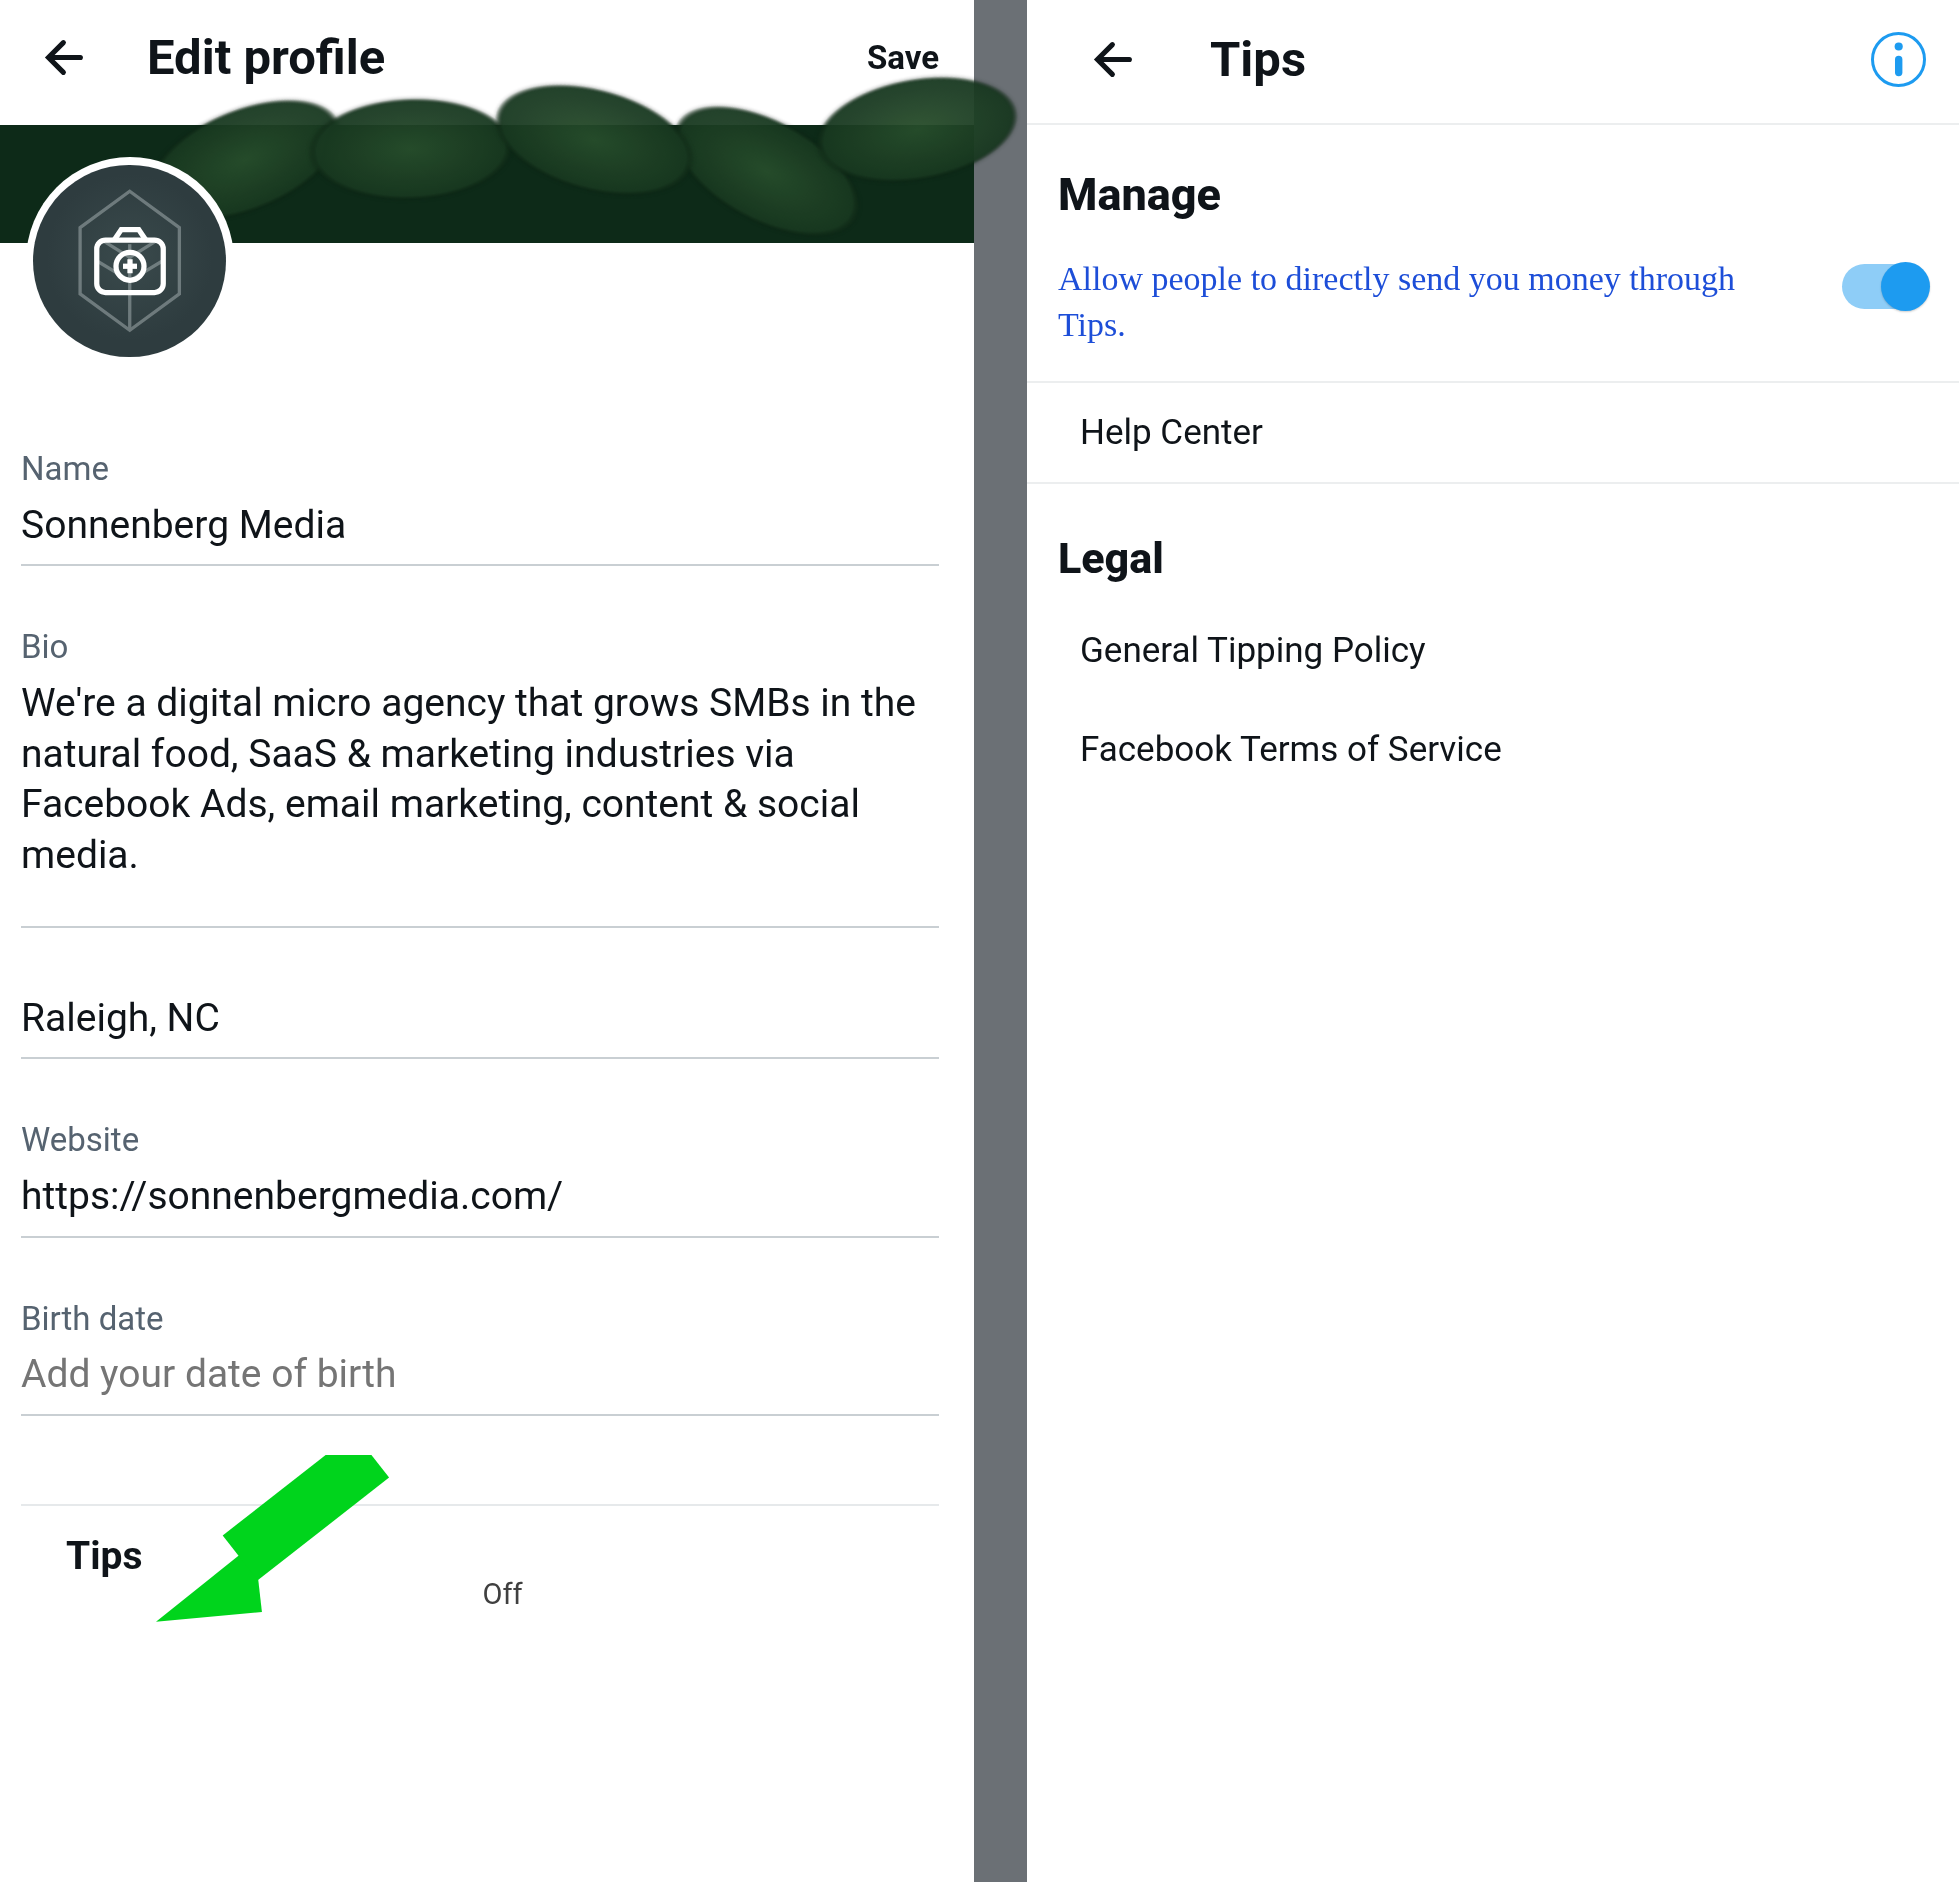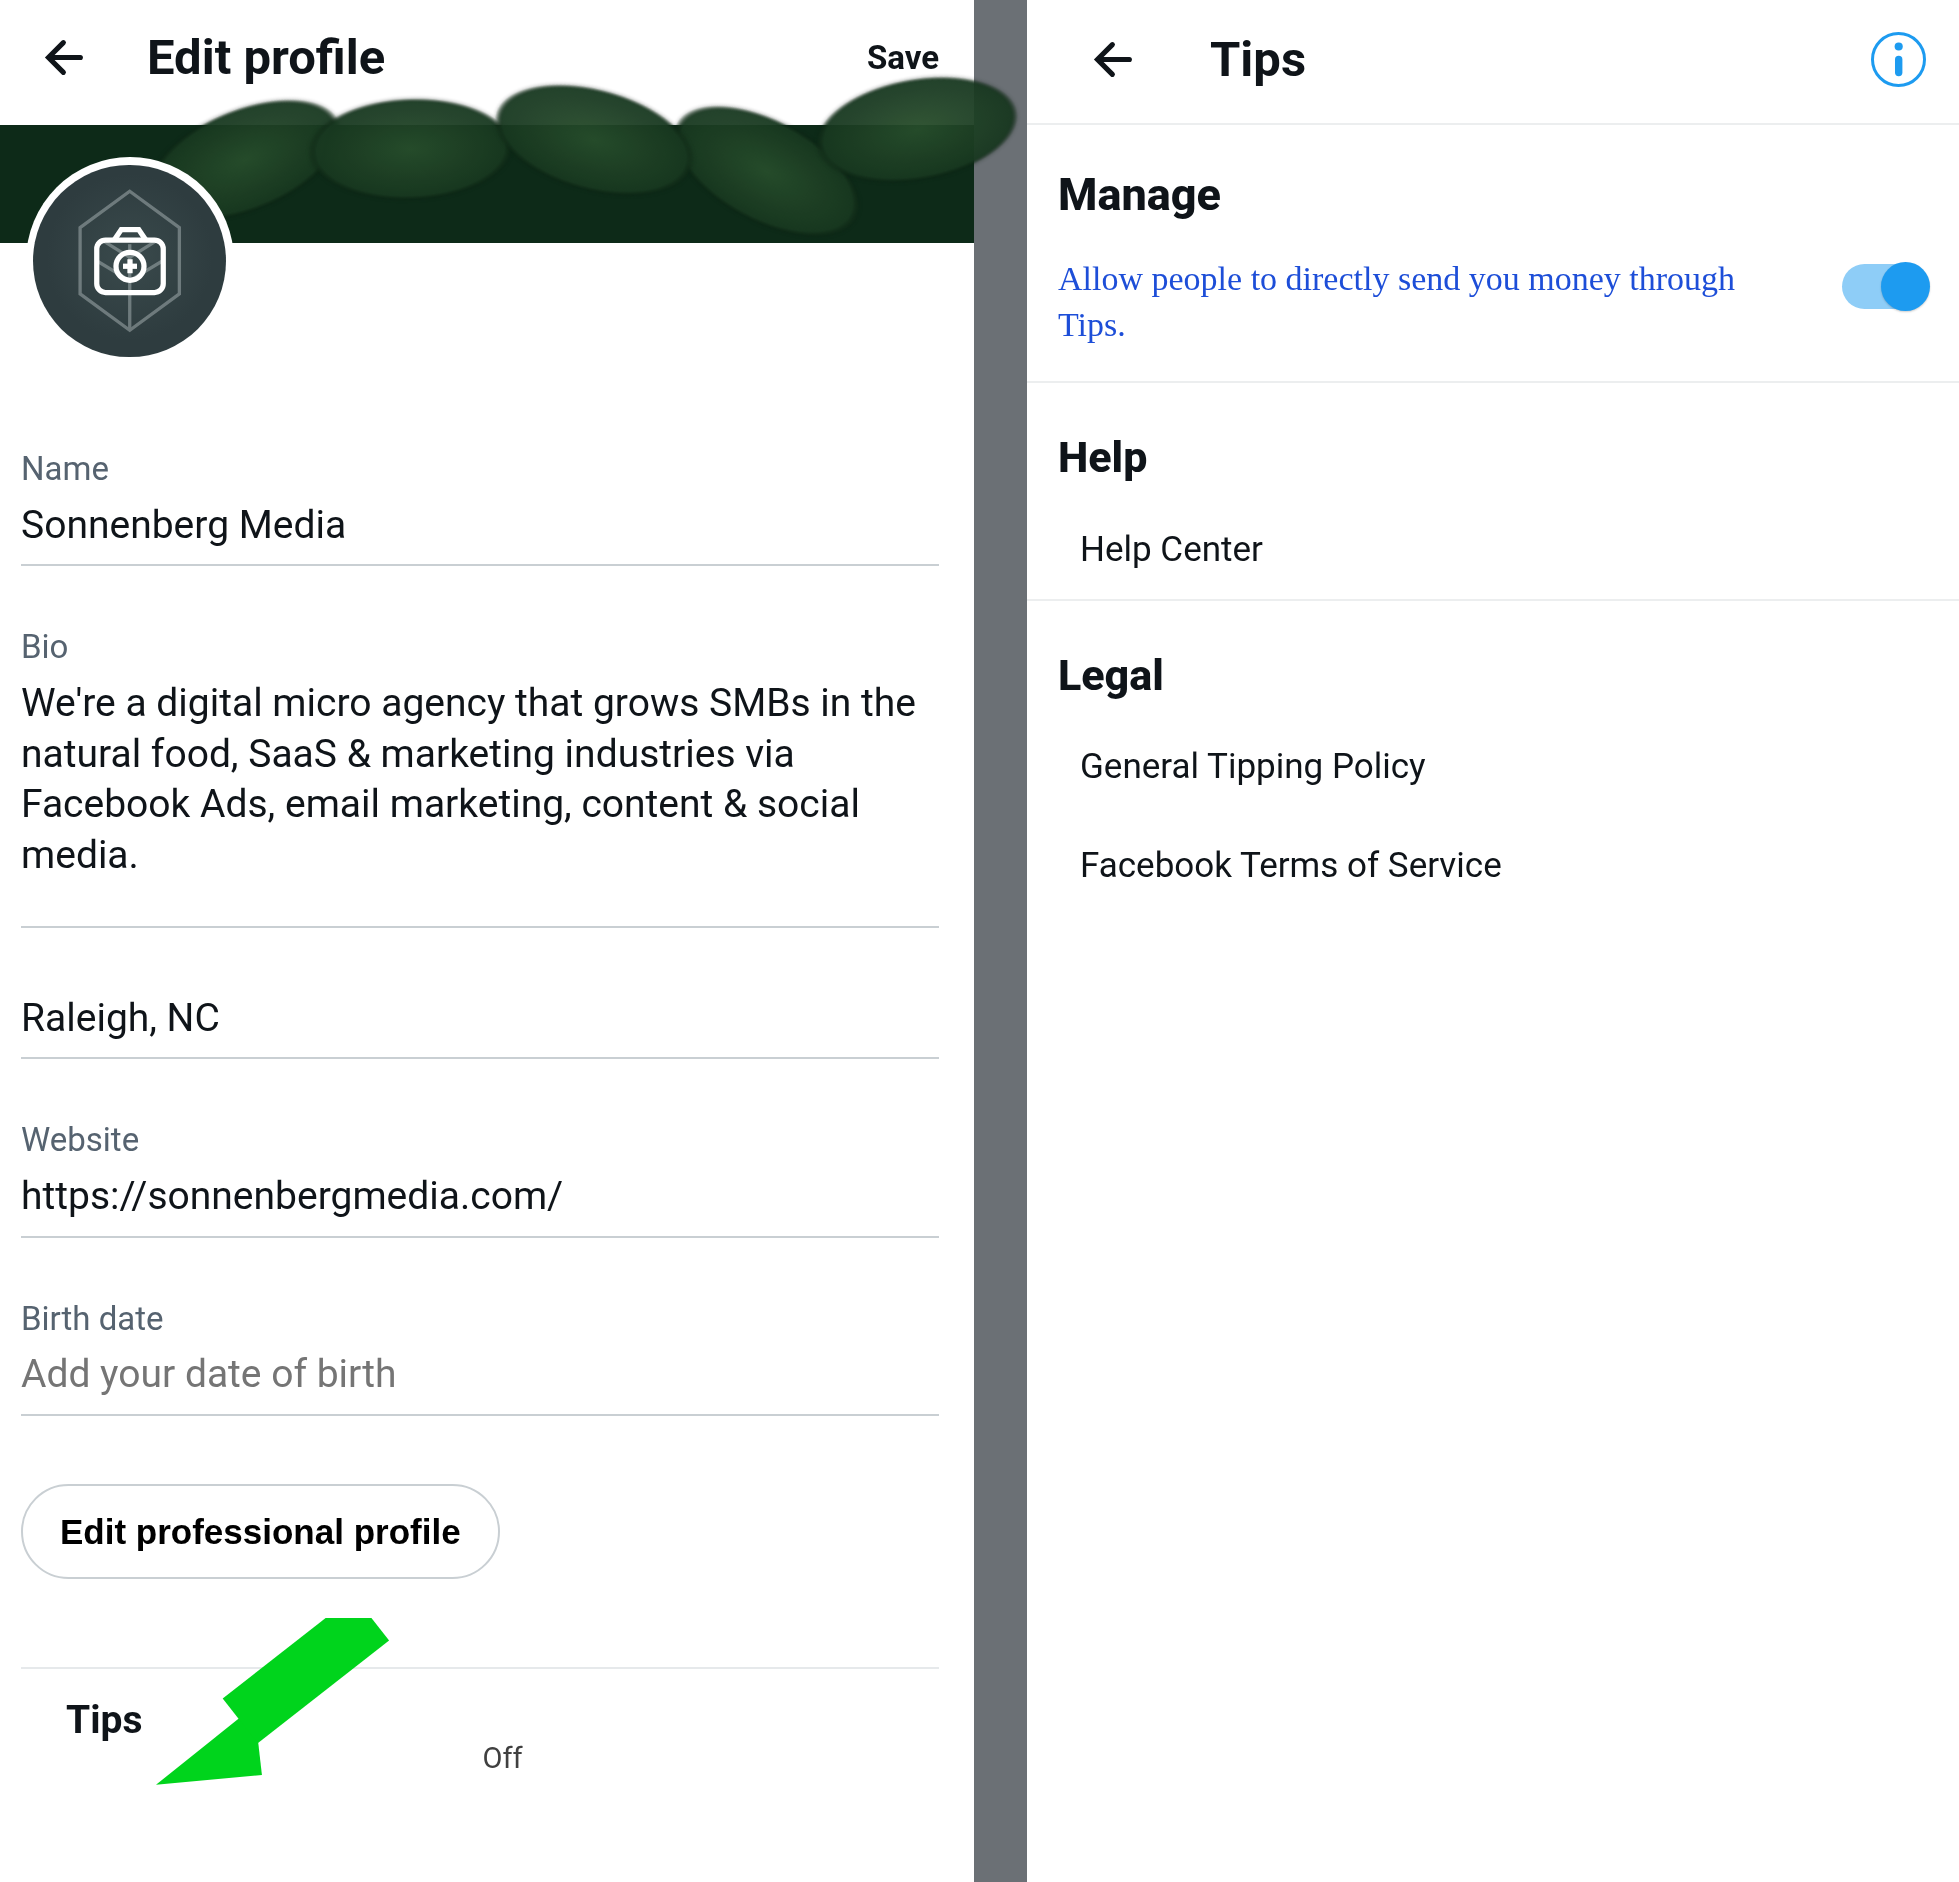--- a/index.html
+++ b/index.html
@@ -276,21 +276,20 @@
       <div class="field">
         <div class="label">Website</div>
         <input class="value" value="https://sonnenbergmedia.com/" style="">
       </div>
 
       <div class="field">
         <div class="label">Birth date</div>
         <input class="value placeholder" placeholder="Add your date of birth" style="">
       </div>
 
-      <button class="pill-btn">Edit professional profile</button>
 
       <div class="left-divider"></div>
 
       <div class="tips-row">
         <div class="tips-title">Tips</div>
         <div class="tips-sub">Off</div>
 
         <svg class="anno-arrow" width="255" height="206" viewBox="0 0 260 210">
           <g fill="#00d41c">
             <polygon points="0,170 100,90 108,160 "></polygon>
@@ -324,21 +323,20 @@
 
     <div class="allow-row">
       <div class="allow-text">
         <div class="allow-desc">Allow people to directly send you money through Tips.</div>
       </div>
       <div class="toggle">
         <div class="knob"></div>
       </div>
     </div>
 
-    <div class="r-section-h2">Help</div>
     <div class="r-link">Help Center</div>
 
     <div class="r-sep"></div>
 
     <div class="r-section-h2">Legal</div>
     <div class="r-link">General Tipping Policy</div>
     <div class="r-link">Facebook Terms of Service</div>
 
   </div>
 

